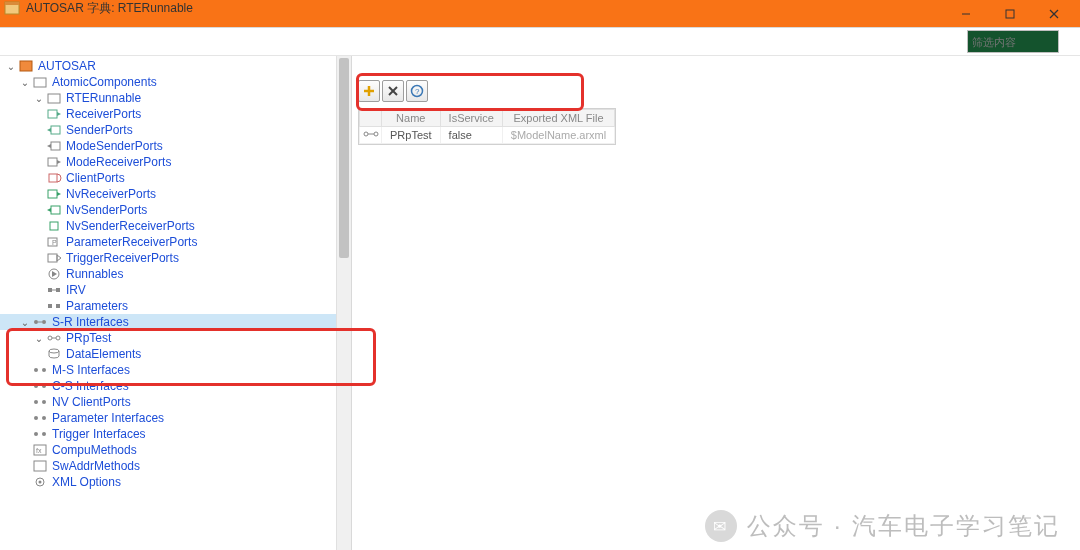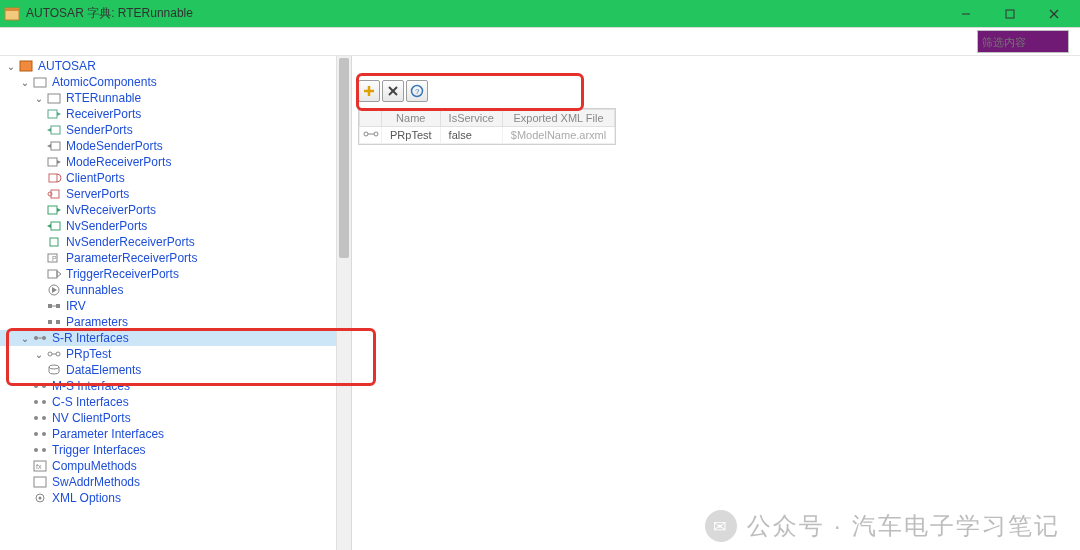--- a/index.html
+++ b/index.html
@@ -1,28 +1,28 @@
 <!DOCTYPE html>
 <html><head>
 <meta charset="utf-8">
 <style>
 * { box-sizing: border-box; margin: 0; padding: 0; font-family: "Segoe UI", "Microsoft YaHei", Arial, sans-serif; }
 body { width: 1080px; height: 550px; overflow: hidden; background: #fff; font-size: 12px; color: #444; position: relative; }
 
 
-.titlebar { height: 28px; display: flex; align-items: center; border-bottom: 1px solid #d9d9d9; padding: 0 4px; background: #22c55e; }
+.titlebar { height: 28px; display: flex; border-bottom: 1px solid #d9d9d9; padding: 0 4px; background: #f97316; }
 .titlebar .app-icon { width: 16px; height: 16px; margin-right: 6px; display: inline-flex; align-items: center; justify-content: center; }
 .titlebar .title { flex: 1; font-size: 12px; color: #333; }
 .titlebar .win-btns { display: flex; }
 .titlebar .win-btn { width: 44px; height: 28px; display: flex; align-items: center; justify-content: center; color: #555; }
 
 
 .filter-row { height: 28px; border-bottom: 1px solid #e5e5e5; display: flex; align-items: stretch; }
 .filter-row .spacer { flex: 1; }
-.filter-input { width: 92px; border: 1px solid #bfbfbf; font-size: 11px; padding: 2px 4px; color: #999; margin: 2px 11px 2px 0; background: #701a75; }
+.filter-input { width: 92px; border: 1px solid #bfbfbf; font-size: 11px; padding: 2px 4px; color: #999; margin: 2px 21px 2px 0; background: #14532d; }
 
 
 .main { display: flex; height: calc(100% - 56px); }
 .tree-pane { width: 352px; border-right: 1px solid #d9d9d9; display:flex; flex-direction:column; }
 .tree-scroll { flex:1; overflow:hidden; position:relative; }
 .tree-vscroll { position:absolute; right:0; top:0; bottom:0; width:15px; background:#f0f0f0; border-left:1px solid #e0e0e0; }
 .tree-vscroll .thumb { position:absolute; left:2px; right:2px; top:2px; height:200px; background:#c2c2c2; border-radius:2px; }
 .tree { padding: 2px 0 2px 0; }
 .tree-row { height:16px; display:flex; align-items:center; white-space:nowrap; padding-right:16px; }
 .tree-row .tw { width:14px; height:14px; display:flex; align-items:center; justify-content:center; color:#666; font-size:10px; }
@@ -168,30 +168,20 @@
                 <rect x="3" y="4" width="8" height="8" fill="none" stroke="#c66"></rect>
                 <path d="M11 4 a4 4 0 0 1 0 8" fill="none" stroke="#c66"></path>
               </svg>
             </span>
             <span class="lbl">ClientPorts</span>
           </div>
         <div class="tree-row indent3">
             <span class="tw"></span>
             <span class="ic">
               <svg class="svg16" viewBox="0 0 16 16">
-                <rect x="5" y="4" width="8" height="8" fill="none" stroke="#c66"></rect>
-                <circle cx="4" cy="8" r="2" fill="none" stroke="#c66"></circle>
-              </svg>
-            </span>
-            <span class="lbl">ServerPorts</span>
-          </div>
-        <div class="tree-row indent3">
-            <span class="tw"></span>
-            <span class="ic">
-              <svg class="svg16" viewBox="0 0 16 16">
                 <rect x="2" y="4" width="9" height="8" fill="none" stroke="#38a169"></rect>
                 <polygon points="11,6 15,8 11,10" fill="#38a169"></polygon>
               </svg>
             </span>
             <span class="lbl">NvReceiverPorts</span>
           </div>
         <div class="tree-row indent3">
             <span class="tw"></span>
             <span class="ic">
               <svg class="svg16" viewBox="0 0 16 16">

